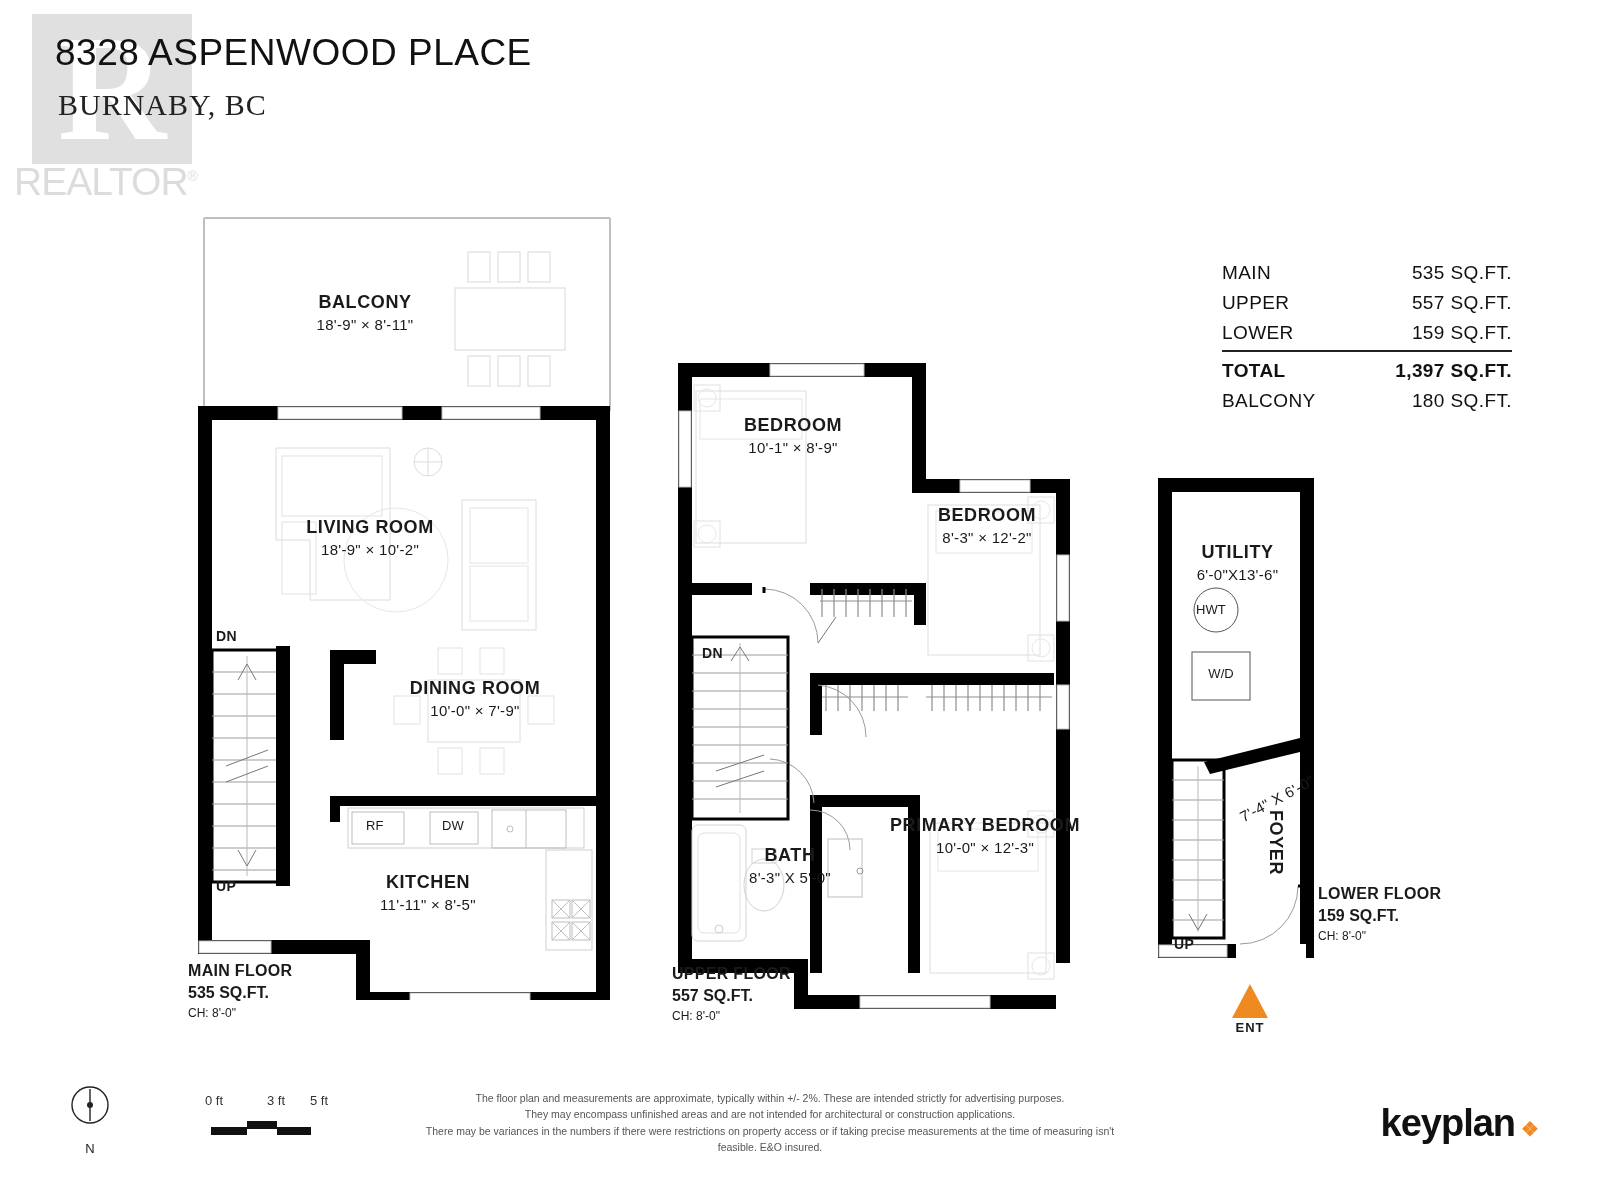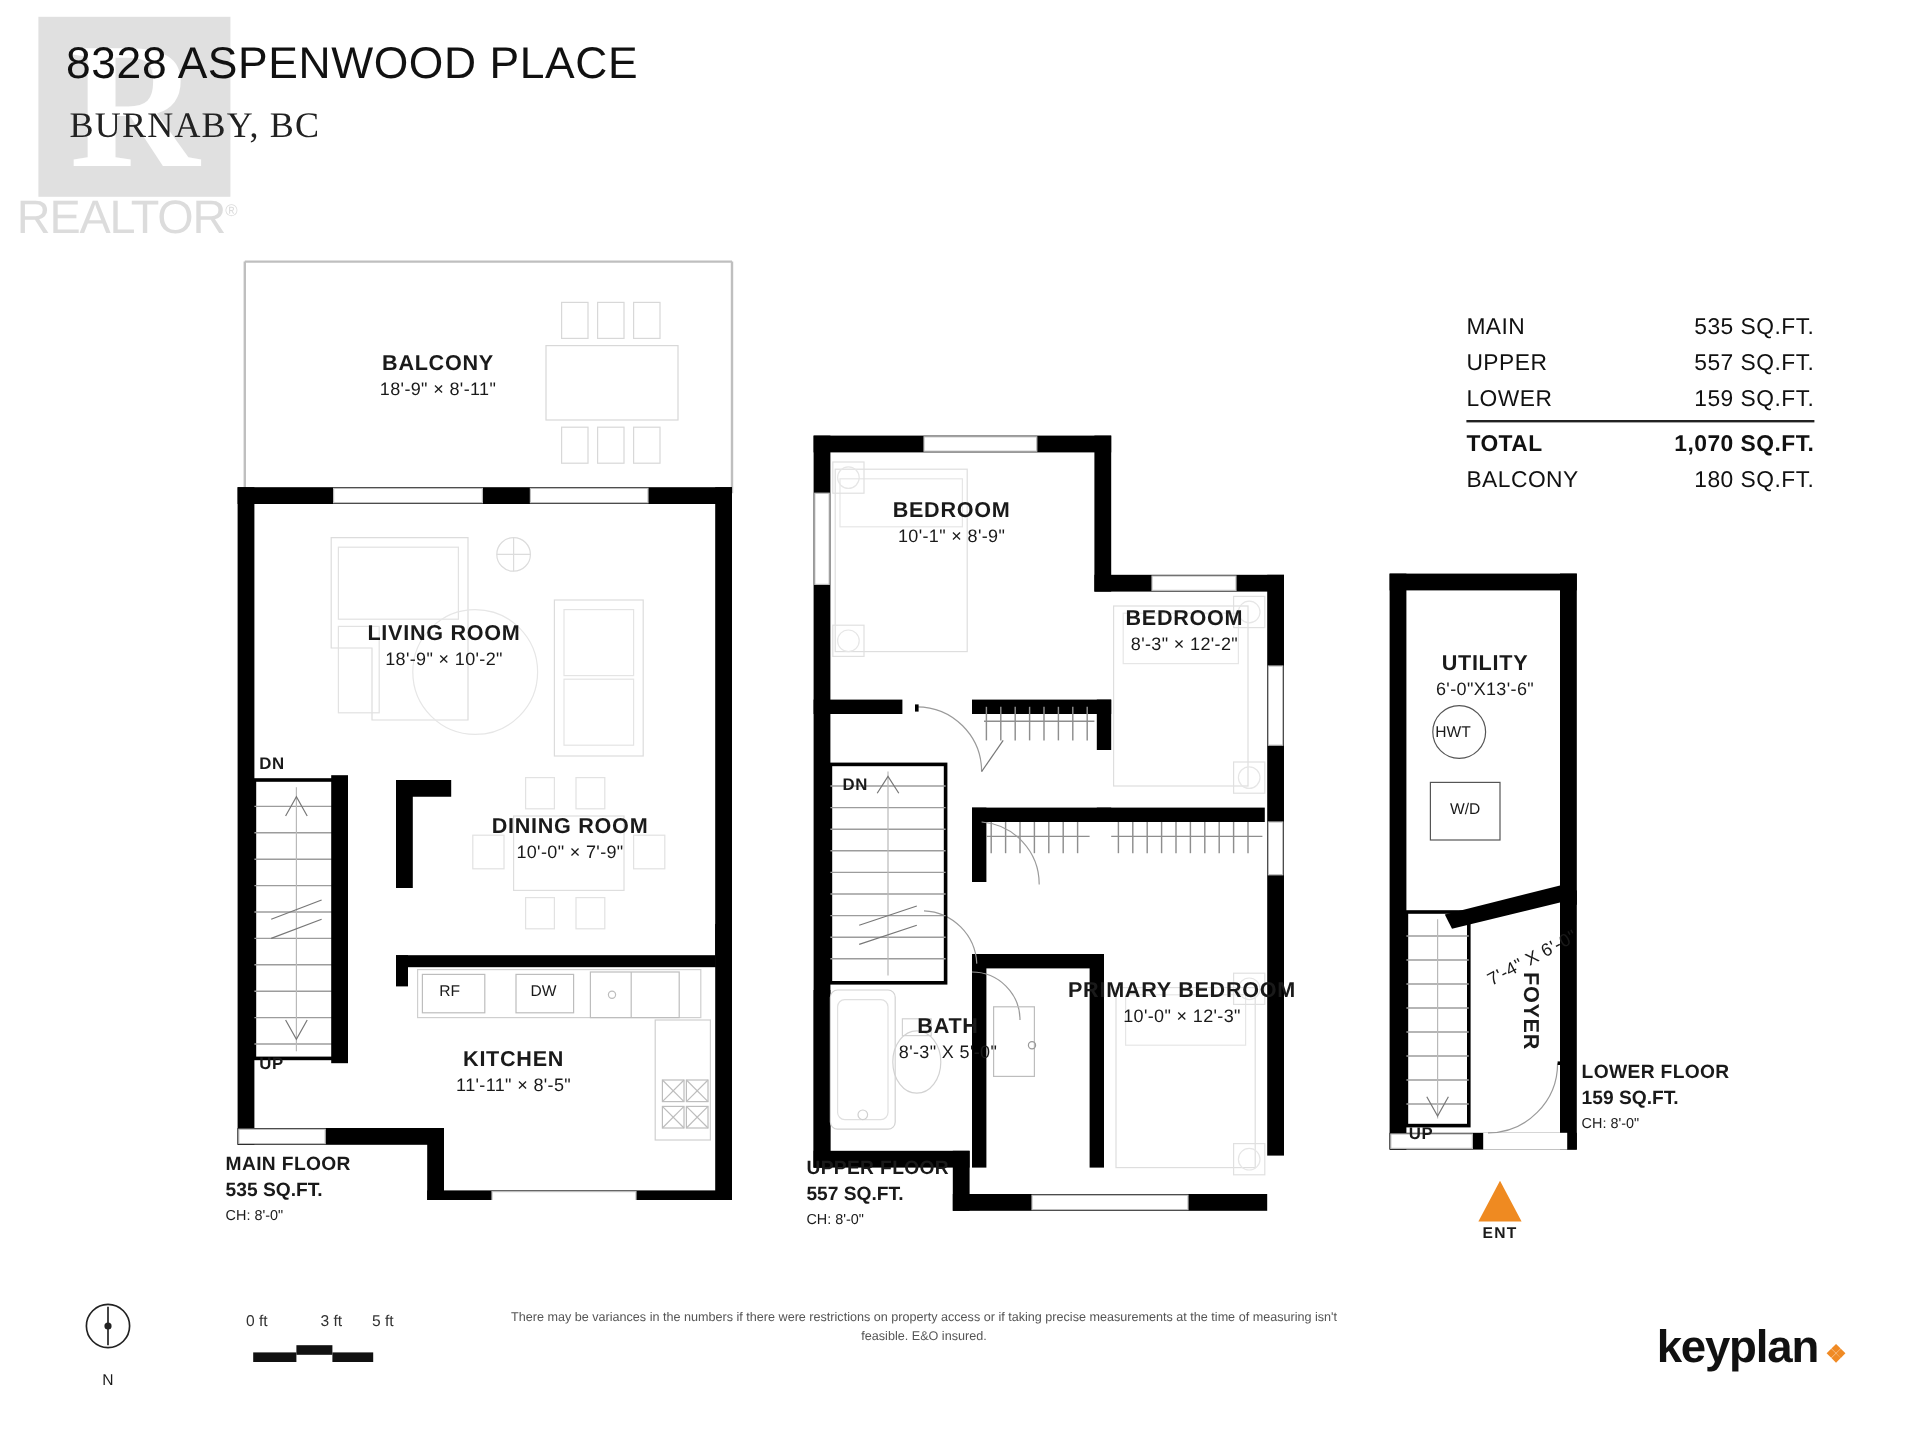--- a/index.html
+++ b/index.html
@@ -107,21 +107,21 @@
     <span>UPPER</span>
     <span>557 SQ.FT.</span>
   </div>
   <div class="row">
     <span>LOWER</span>
     <span>159 SQ.FT.</span>
   </div>
   <div class="divider"></div>
   <div class="row total">
     <span>TOTAL</span>
-    <span>1,070 SQ.FT.</span>
+    <span>1,397 SQ.FT.</span>
   </div>
   <div class="row">
     <span>BALCONY</span>
     <span>180 SQ.FT.</span>
   </div>
 </div>
 
 <div class="abs" style="left:180px; top:210px; width:450px; height:790px;">
   <svg width="450" height="790" viewBox="0 0 450 790">
 
@@ -456,18 +456,20 @@
     <span class="abs" style="left:105px; top:0px;">5 ft</span>
   </div>
   <svg width="130" height="22" viewBox="0 0 130 22" style="margin-top:8px;">
     <rect x="6" y="8" width="36" height="8" fill="#111"></rect>
     <rect x="42" y="2" width="30" height="8" fill="#111"></rect>
     <rect x="72" y="8" width="34" height="8" fill="#111"></rect>
   </svg>
 </div>
 
 <div class="abs" id="disclaimer">
+  <div>The floor plan and measurements are approximate, typically within +/- 2%. These are intended strictly for advertising purposes.</div>
+  <div>They may encompass unfinished areas and are not intended for architectural or construction applications.</div>
   <div>There may be variances in the numbers if there were restrictions on property access or if taking precise measurements at the time of measuring isn't feasible. E&amp;O insured.</div>
 </div>
 
 <div class="abs" id="keyplan">
   <span>keyplan</span><span class="kp-leaf">❖</span>
 </div>
 
 </body></html>

